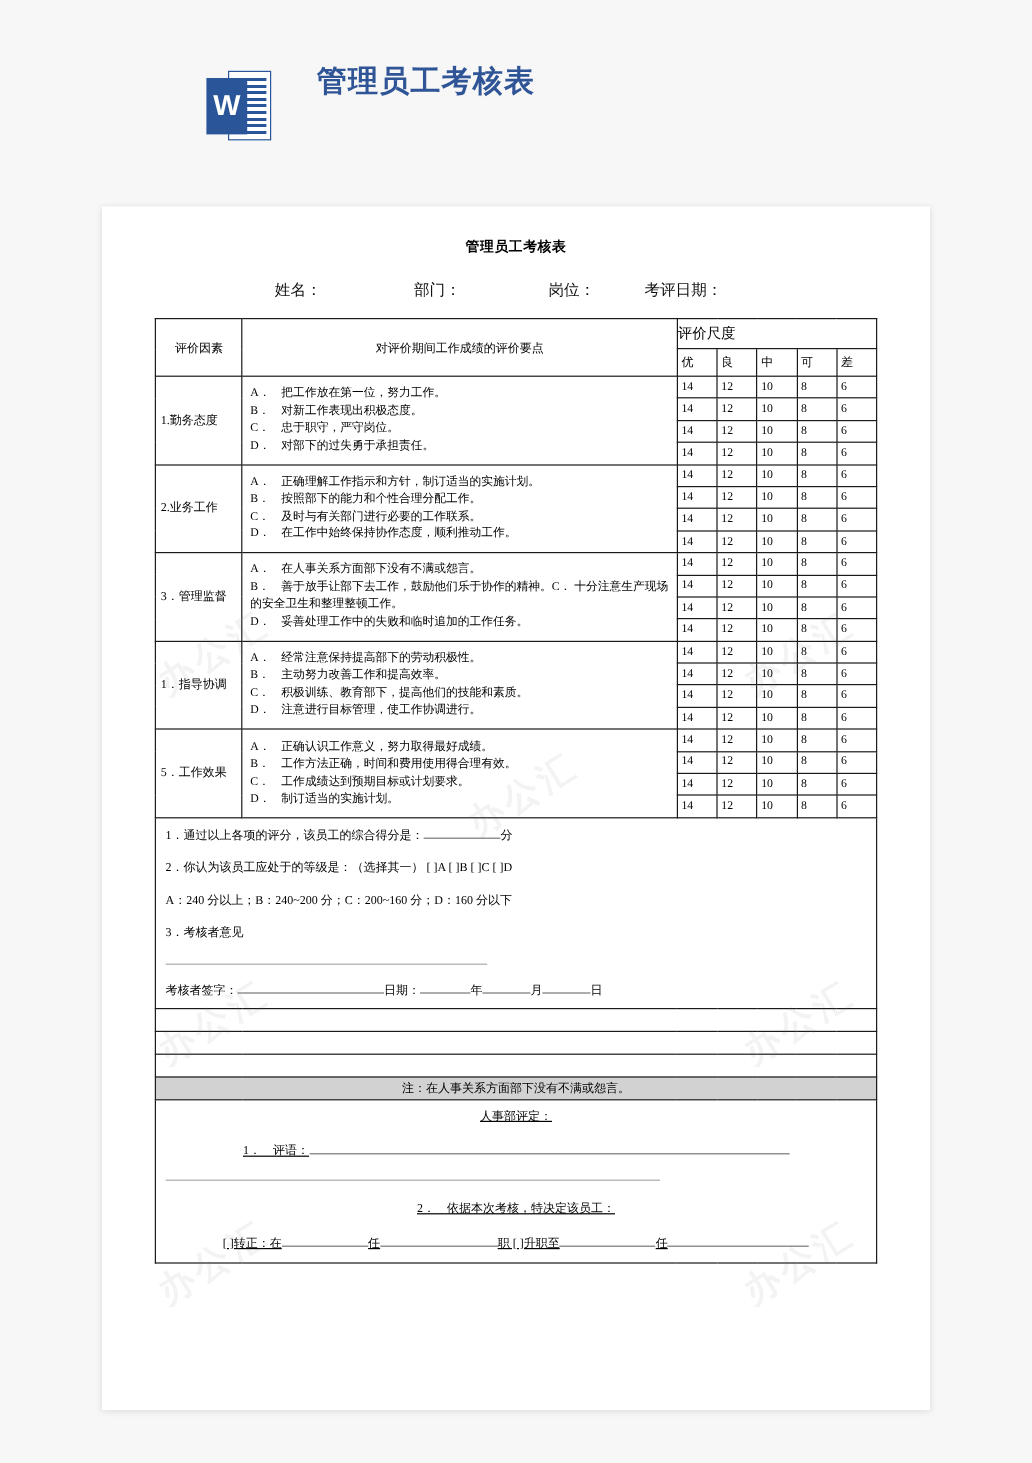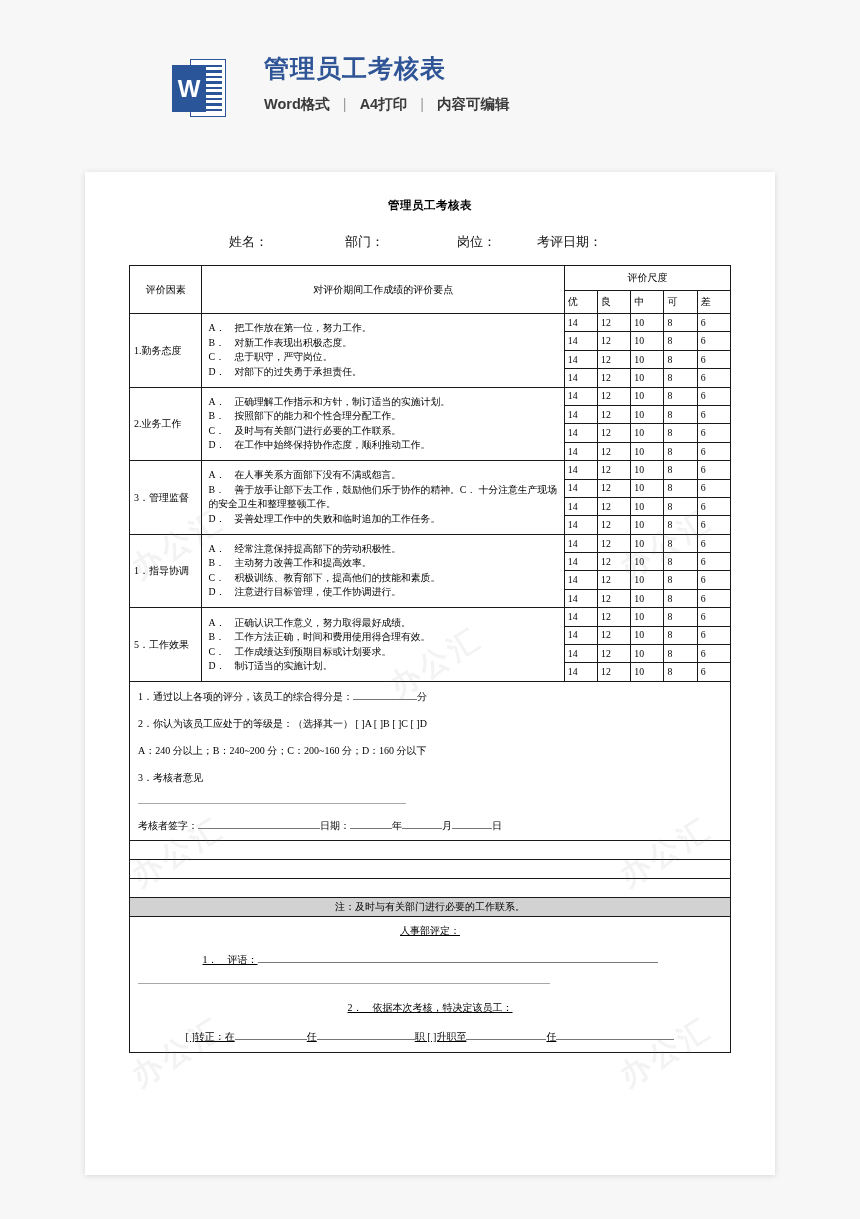--- a/index.html
+++ b/index.html
@@ -99,21 +99,21 @@
     font-weight: normal;
   }
   .col-factor { width: 72px; }
   .col-points { width: 360px; }
   .col-scale { width: 33px; }
 
   .th-factor, .th-points {
     text-align: center; font-size: 10px;
     height: 48px;
   }
-  .th-scale-group { text-align: center; font-size: 10px; height: 23px; }
+  .th-scale-group { text-align: left; font-size: 12px; height: 23px; }
   .th-scale { text-align: left; font-size: 10px; height: 21px; padding-left: 3px !important; }
 
   .factor-cell {
     text-align: left; font-size: 10px;
     padding-left: 4px !important;
     line-height: 1.3;
   }
   .points-cell {
     padding: 3px 6px 3px 6px !important;
     line-height: 1.48; font-size: 9.8px;
@@ -191,27 +191,20 @@
 
   <div class="header">
     <div class="word-icon">
       <div class="wi-doc">
         <div class="wi-lines"></div>
       </div>
       <div class="wi-sq">W</div>
     </div>
     <div class="head-text">
       <div class="doc-title">管理员工考核表</div>
-      <div class="doc-sub">
-        <span>Word格式</span>
-        <span class="sep">|</span>
-        <span>A4打印</span>
-        <span class="sep">|</span>
-        <span>内容可编辑</span>
-      </div>
     </div>
   </div>
 
   <div class="paper">
     <div class="paper-inner">
 
       <div class="wm wm1">办公汇</div>
       <div class="wm wm2">办公汇</div>
       <div class="wm wm3">办公汇</div>
       <div class="wm wm4">办公汇</div>
@@ -435,21 +428,21 @@
             <tr class="empty-row">
               <td colspan="7"></td>
             </tr>
             <tr class="empty-row">
               <td colspan="7"></td>
             </tr>
             <tr class="empty-row">
               <td colspan="7"></td>
             </tr>
             <tr class="note-row">
-              <td colspan="7">注：及时与有关部门进行必要的工作联系。</td>
+              <td colspan="7">注：在人事关系方面部下没有不满或怨言。</td>
             </tr>
             <tr>
               <td class="hr-cell" colspan="7">
                 <p>人事部评定：</p>
                 <p>1．　评语：<span class="blank b-remark"></span></p>
                 <span class="b-remark2"></span>
                 <p style="margin-top:18px">2．　依据本次考核，特决定该员工：</p>
                 <p>[  ]转正：在<span class="blank b-at"></span>任<span class="blank b-post1"></span>职 [  ]升职至<span class="blank b-post2"></span>任<span class="blank b-post3"></span></p>
               </td>
             </tr>

